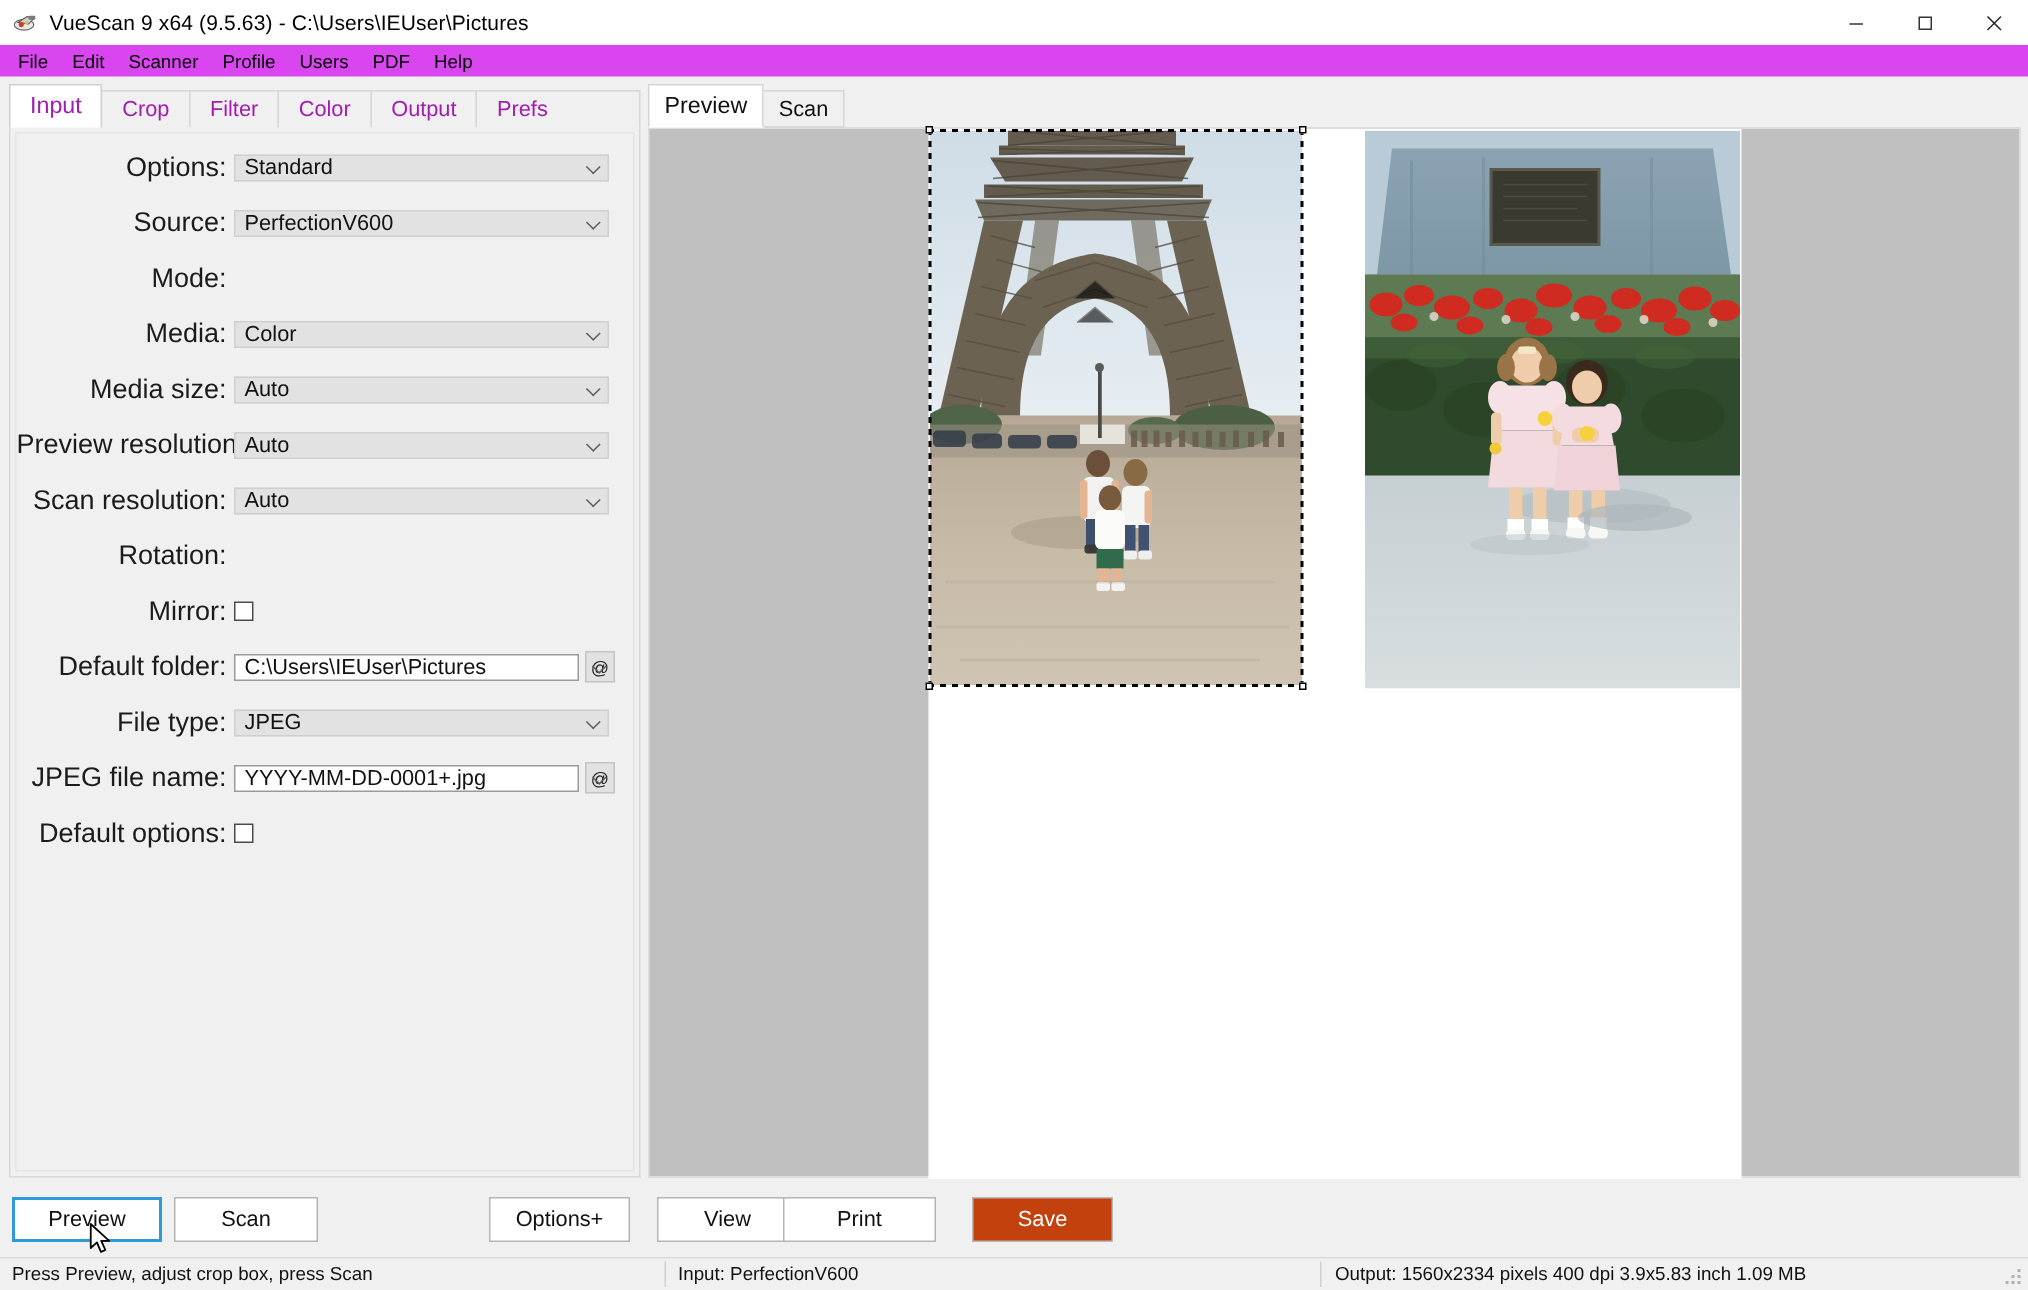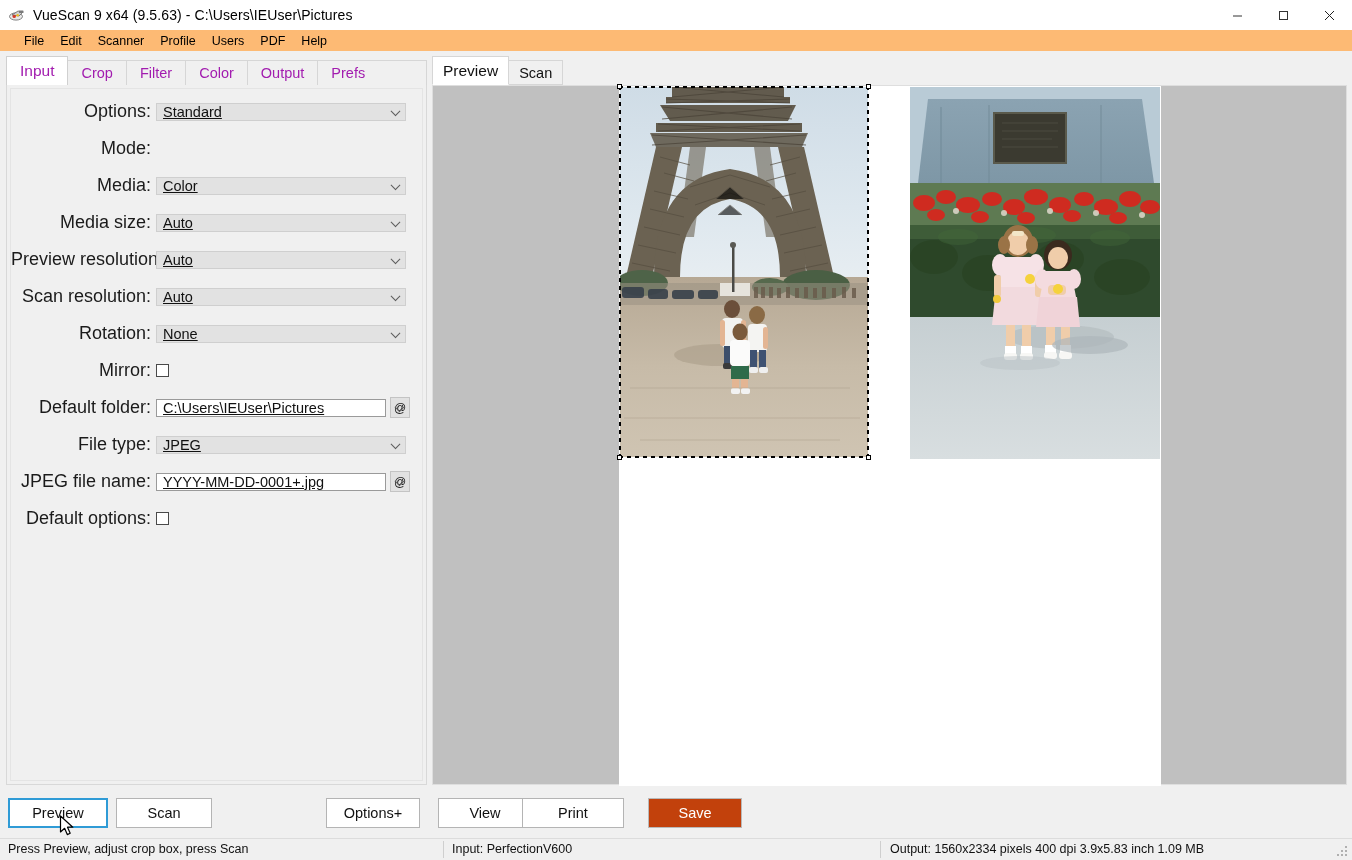--- a/index.html
+++ b/index.html
@@ -32,22 +32,22 @@
   }
   .win-buttons { margin-left: auto; display: flex; height: 30px; }
   .win-btn {
     width: 46px; height: 30px; display: flex; align-items: center; justify-content: center;
     color: #222; font-size: 13px;
   }
 
   
   .menubar {
     position: absolute; left: 0; top: 30px; width: 1352px; height: 21px;
-    background: #fdba74;
-    display: flex; align-items: center; padding-left: 16px;
+    background: #d946ef;
+    display: flex; align-items: center; padding-left: 4px;
   }
   .menu-item {
     font-size: 12.5px; color: #000; padding: 2px 8px; white-space: nowrap;
   }
 
   
   .left-tabs {
     position: absolute; left: 6px; top: 57px; width: 421px; height: 28px;
     display: flex; align-items: flex-end;
   }
@@ -94,21 +94,21 @@
   .row .lbl {
     width: 145px; text-align: right; padding-right: 5px;
     font-size: 18px; color: #1b1b1b; white-space: nowrap;
   }
   .ctl {
     height: 27px; position: relative; display: flex; align-items: center;
     font-size: 14.5px; color: #111;
   }
   .combo {
     width: 250px; background: #e2e2e2; border: 1px solid #cfcfcf;
-    padding-left: 6px; padding-right: 22px; text-decoration: underline;
+    padding-left: 6px; padding-right: 22px;
   }
   .combo.editable { background: #ffffff; border: 1px solid #9a9a9a; width: 230px; }
   .combo .val { overflow: hidden; white-space: nowrap; text-overflow: ellipsis; }
   .chev {
     position: absolute; right: 7px; top: 50%; transform: translateY(-60%) rotate(45deg);
     width: 7px; height: 7px;
     border-right: 1.6px solid #5c5c5c; border-bottom: 1.6px solid #5c5c5c;
   }
   .atbtn {
     width: 20px; height: 21px; margin-left: 4px;
@@ -273,20 +273,29 @@
       <div class="row">
         <div class="lbl">Options:</div>
         <div class="ctl">
           <div class="combo">
             <span class="val">Standard</span>
             <span class="chev"></span>
           </div>
         </div>
       </div>
 
+      <div class="row">
+        <div class="lbl">Source:</div>
+        <div class="ctl">
+          <div class="combo">
+            <span class="val">PerfectionV600</span>
+            <span class="chev"></span>
+          </div>
+        </div>
+      </div>
 
       <div class="row">
         <div class="lbl">Mode:</div>
       </div>
 
       <div class="row">
         <div class="lbl">Media:</div>
         <div class="ctl">
           <div class="combo">
             <span class="val">Color</span>
@@ -320,26 +329,20 @@
         <div class="ctl">
           <div class="combo">
             <span class="val">Auto</span>
             <span class="chev"></span>
           </div>
         </div>
       </div>
 
       <div class="row">
         <div class="lbl">Rotation:</div>
-        <div class="ctl">
-          <div class="combo">
-            <span class="val">None</span>
-            <span class="chev"></span>
-          </div>
-        </div>
       </div>
 
       <div class="row">
         <div class="lbl">Mirror:</div>
         <div class="ctl">
           <span class="chk"></span>
         </div>
       </div>
 
       <div class="row">

